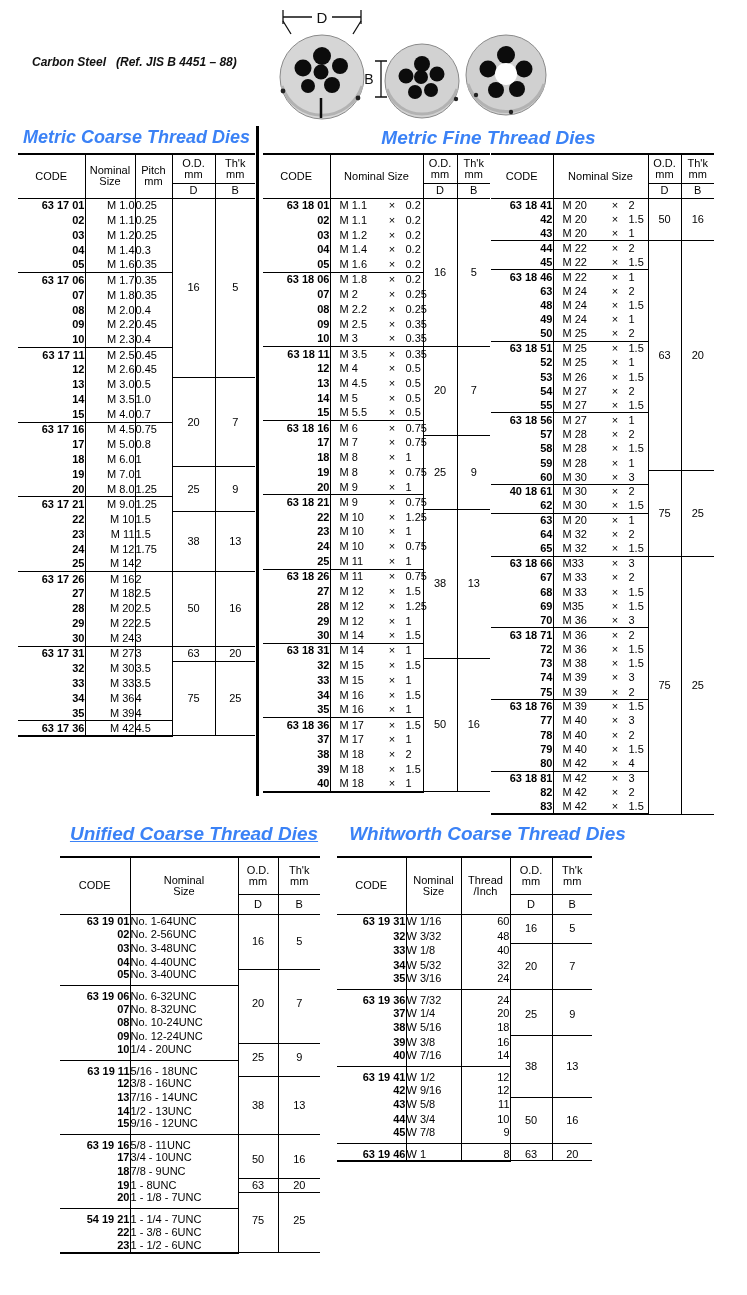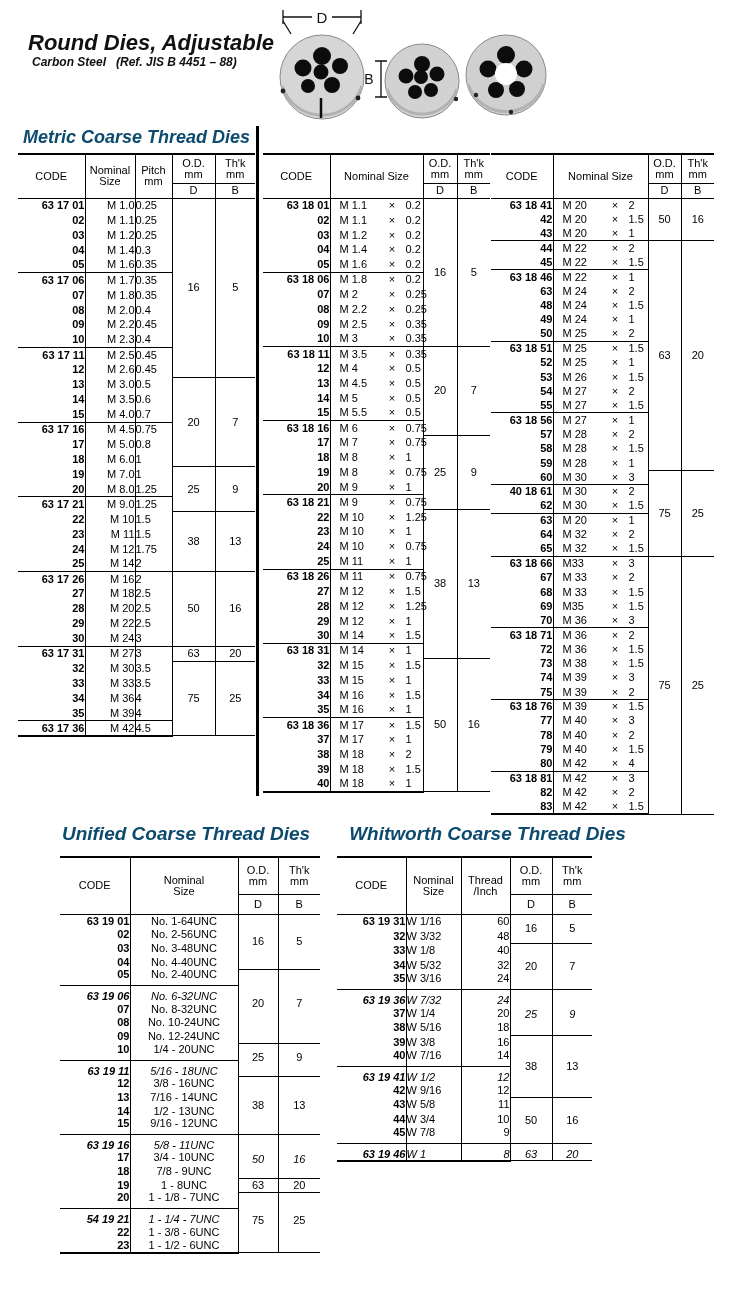--- a/index.html
+++ b/index.html
@@ -2,24 +2,24 @@
 <html><head>
 <meta charset="utf-8">
 <style>
   html,body{margin:0;padding:0;background:#fff;}
   .page{position:relative;width:747px;height:1295px;background:#ffffff;overflow:hidden;
         font-family:"Liberation Sans",sans-serif;color:#111;}
   .main-title{position:absolute;left:28px;top:30px;font-size:22px;font-weight:bold;font-style:italic;white-space:pre;}
   .sub-title{position:absolute;left:32px;top:55px;font-size:12px;font-weight:bold;font-style:italic;white-space:pre;}
   .dies{position:absolute;left:270px;top:5px;width:290px;height:115px;}
   .divider{position:absolute;left:256px;top:126px;width:3px;height:670px;background:#000;}
-  .sec-title{position:absolute;text-align:center;font-weight:bold;font-style:italic;color:#0c4a6e;}
+  .sec-title{position:absolute;text-align:center;font-weight:bold;font-style:italic;color:#3b82f6;}
   #mc-title{left:14px;top:127px;width:245px;font-size:18px;}
   #mf-title{left:263px;top:127px;width:451px;font-size:19px;}
-  #u-title{left:36px;top:823px;width:300px;font-size:19px;}
+  #u-title{left:44px;top:823px;width:300px;font-size:19px;text-decoration:underline;}
   #w-title{left:330px;top:823px;width:315px;font-size:19px;}
   .tbl{position:absolute;}
   #mc-mount{left:18px;top:153px;}
   #mfl-mount{left:263px;top:153px;}
   #mfr-mount{left:491px;top:153px;}
   #u-mount{left:60px;top:856px;}
   #w-mount{left:337px;top:856px;}
 
   table.t{border-collapse:collapse;table-layout:fixed;color:#000;}
   .t th{font-weight:normal;text-align:center;vertical-align:middle;white-space:pre-line;
@@ -30,42 +30,41 @@
   .t thead tr:last-child{height:15px;}
   .t-u thead tr:first-child,.t-w thead tr:first-child{height:37px;}
   .t-u thead tr:last-child,.t-w thead tr:last-child{height:20px;}
   .hb{border-bottom:1.6px solid #000;}
   .vl{border-left:1.4px solid #000;}
   .bt{border-top:1.4px solid #000;}
   .bb{border-bottom:2px solid #000;}
   .odc{border:1.4px solid #000;border-right:0;text-align:center;}
   .code{text-align:right;padding-right:7px;font-weight:bold;}
   .size-left{text-align:right;padding-left:9px;}
-  .size-center{text-align:center;}
+  .size-center{}
   .size-wleft{text-align:left;padding-left:7px;}
   .third-left{text-align:left;padding-left:7px;}
   .third-right{text-align:right;padding-right:15px;}
   .fs{display:flex;align-items:center;}
   .sA{flex:0 0 44px;text-align:left;padding-left:9px;}
   .sX{flex:0 0 17px;text-align:center;}
   .sB{flex:1;text-align:left;padding-left:5px;}
   .t-mc tbody tr{height:14.95px;}
   .t-mfl tbody tr{height:14.85px;}
   .t-mfr tbody tr{height:14.33px;margin-top:40px;}
   .t-u tbody tr{height:13.8px;}
   .t-w tbody tr{height:14.7px;}
-  .gtop td{padding-top:5px;font-style:italic;}
+  .gtop td{padding-top:5px;}
   .gbot td{padding-bottom:5px;}
 </style>
 </head>
 <body>
 
 <div class="page">
 
-  <div class="main-title">Round Dies, Adjustable</div>
   <div class="sub-title">Carbon Steel   (Ref. JIS B 4451 – 88)</div>
 
   <svg class="dies" viewBox="0 0 290 115">
 
     <g stroke="#111" stroke-width="1.3" fill="none">
       <path d="M13 5 L13 19 M91 5 L91 19"></path>
       <path d="M13 12 H42 M62 12 H91"></path>
       <path d="M13 16 L21 29 M91 16 L83 29"></path>
     </g>
     <text x="52" y="18" font-size="15" text-anchor="middle" fill="#111">D</text>
@@ -112,20 +111,21 @@
       <circle cx="247" cy="84" r="8" fill="#0c0c0c"></circle>
       <circle cx="236" cy="69" r="11" fill="#ffffff"></circle>
       <circle cx="206" cy="90" r="2.2" fill="#222"></circle>
       <circle cx="241" cy="107" r="2.2" fill="#222"></circle>
     </g>
   </svg>
 
   <div class="divider"></div>
 
   <div class="sec-title" id="mc-title">Metric Coarse Thread Dies</div>
+  <div class="sec-title" id="mf-title">Metric Fine Thread Dies</div>
   <div class="sec-title" id="u-title">Unified Coarse Thread Dies</div>
   <div class="sec-title" id="w-title">Whitworth Coarse Thread Dies</div>
 
   <div class="tbl" id="mc-mount">
       <table class="t t-mc" style="width: 237px;">
         <colgroup>
           <col style="width: 67px;">
           <col style="width: 50px;">
           <col style="width: 37px;">
           <col style="width: 43px;">
@@ -214,21 +214,21 @@
           <tr>
             <td class="code">13</td>
             <td class="size-left vl">M 3.0</td>
             <td class="third-left vl">0.5</td>
             <td class="odc" rowspan="6">20</td>
             <td class="odc" rowspan="6">7</td>
           </tr>
           <tr>
             <td class="code">14</td>
             <td class="size-left vl">M 3.5</td>
-            <td class="third-left vl">0.6</td>
+            <td class="third-left vl">1.0</td>
           </tr>
           <tr>
             <td class="code">15</td>
             <td class="size-left vl">M 4.0</td>
             <td class="third-left vl">0.7</td>
           </tr>
           <tr>
             <td class="code bt">63 17 16</td>
             <td class="size-left vl bt">M 4.5</td>
             <td class="third-left vl bt">0.75</td>
@@ -1283,21 +1283,21 @@
           <tr>
             <td class="code">03</td>
             <td class="size-center vl">No.  3-48UNC</td>
           </tr>
           <tr>
             <td class="code">04</td>
             <td class="size-center vl">No.  4-40UNC</td>
           </tr>
           <tr class="gbot">
             <td class="code">05</td>
-            <td class="size-center vl">No.  2-40UNC</td>
+            <td class="size-center vl">No.  3-40UNC</td>
             <td class="odc" rowspan="5">20</td>
             <td class="odc" rowspan="5">7</td>
           </tr>
           <tr class="gtop">
             <td class="code bt">63 19 06</td>
             <td class="size-center vl bt">No.  6-32UNC</td>
           </tr>
           <tr>
             <td class="code">07</td>
             <td class="size-center vl">No.  8-32UNC</td>

